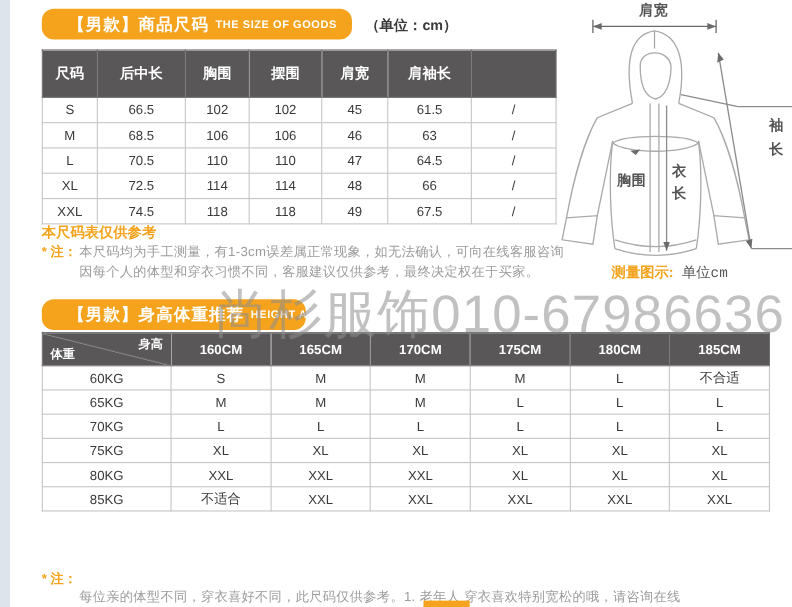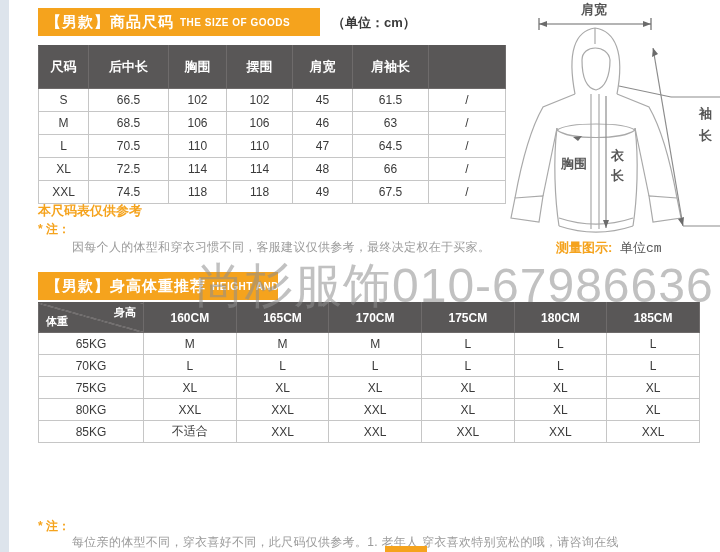--- a/index.html
+++ b/index.html
@@ -10,21 +10,21 @@
     --note:#9b9b9b;
     --line:#a9a9a9;
   }
   *{margin:0;padding:0;box-sizing:border-box;}
   html,body{background:#fff;}
   body{font-family:"Liberation Sans","DejaVu Sans",sans-serif;}
   .page{position:relative;width:720px;height:552px;background:#fff;overflow:hidden;}
   .left-strip{position:absolute;left:0;top:0;width:9px;height:552px;background:#dde4ec;}
 
   .banner{position:absolute;height:28px;background:var(--orange);color:#fff;
-    display:flex;align-items:center;padding:0 8px;white-space:nowrap;}
+    display:flex;align-items:center;padding:0 24px;white-space:nowrap;border-radius:11px;}
   .banner .cn{font-size:15px;font-weight:bold;letter-spacing:1px;}
   .banner .en{font-size:10px;font-weight:bold;margin-left:6px;letter-spacing:.5px;}
   #banner1{left:38px;top:8px;width:282px;}
   #banner2{left:38px;top:272px;width:240px;}
 
   .unit-note{position:absolute;left:332px;top:14px;font-size:13px;font-weight:bold;color:#3a3a3a;}
 
   table{border-collapse:collapse;table-layout:fixed;background:#fff;}
   td,th{border:1px solid var(--border);text-align:center;font-size:12px;color:var(--text);
     overflow:hidden;white-space:nowrap;}
@@ -37,21 +37,21 @@
   #size-table th:nth-child(2),#size-table td:nth-child(2){width:80px;}
   #size-table th:nth-child(3),#size-table td:nth-child(3){width:58px;}
   #size-table th:nth-child(4),#size-table td:nth-child(4){width:66px;}
   #size-table th:nth-child(5),#size-table td:nth-child(5){width:60px;}
   #size-table th:nth-child(6),#size-table td:nth-child(6){width:76px;margin-left:44px;}
   #size-table th:nth-child(7),#size-table td:nth-child(7){width:77px;}
 
   #hw-table{position:absolute;left:38px;top:302px;width:662px;}
   #hw-table thead th{height:30px;font-size:12px;}
   #hw-table tbody td{height:22px;}
-  #hw-table th:first-child,#hw-table td:first-child{width:105px;text-align:center;}
+  #hw-table th:first-child,#hw-table td:first-child{width:117px;text-align:center;}
 
   .corner{position:relative;
     background-image:linear-gradient(to top right,transparent 49.4%,#8d8a8a 49.4%,#8d8a8a 50.8%,transparent 50.8%);
     background-color:var(--dark);}
   .corner .c-top{position:absolute;top:2px;right:7px;font-size:11px;font-weight:bold;color:#fff;}
   .corner .c-bottom{position:absolute;bottom:3px;left:7px;font-size:11px;font-weight:bold;color:#fff;}
 
   .ref-note{position:absolute;left:38px;top:202px;font-size:13px;font-weight:bold;color:var(--orange);}
   .note-label{position:absolute;font-size:12px;font-weight:bold;color:var(--orange);}
   .note-text{position:absolute;font-size:12px;color:var(--note);letter-spacing:.3px;}
@@ -141,20 +141,21 @@
           <td>118</td>
           <td>49</td>
           <td>67.5</td>
           <td>/</td>
         </tr>
       </tbody>
   </table>
 
   <div class="ref-note">本尺码表仅供参考</div>
   <div class="note-label" id="note1-label">* 注：</div>
+  <div class="note-text" id="note1-l1">本尺码均为手工测量，有1-3cm误差属正常现象，如无法确认，可向在线客服咨询</div>
   <div class="note-text" id="note1-l2">因每个人的体型和穿衣习惯不同，客服建议仅供参考，最终决定权在于买家。</div>
 
   <div class="diagram">
     <svg width="217" height="240" viewBox="0 0 217 240">
       <g stroke="#a9a9a9" stroke-width="1.2" fill="none">
 
         <line x1="36" y1="24" x2="148" y2="24" stroke="#6b6b6b"></line>
         <line x1="36" y1="18" x2="36" y2="30" stroke="#6b6b6b"></line>
         <line x1="148" y1="18" x2="148" y2="30" stroke="#6b6b6b"></line>
         <path d="M36,24 l8,-3 l0,6 z" fill="#6b6b6b" stroke="none"></path>
@@ -226,20 +227,29 @@
       <th>160CM</th>
           <th>165CM</th>
           <th>170CM</th>
           <th>175CM</th>
           <th>180CM</th>
           <th>185CM</th>
         </tr>
     </thead>
     <tbody>
         <tr>
+          <td>60KG</td>
+          <td>S</td>
+          <td>M</td>
+          <td>M</td>
+          <td>M</td>
+          <td>L</td>
+          <td>不合适</td>
+        </tr>
+        <tr>
           <td>65KG</td>
           <td>M</td>
           <td>M</td>
           <td>M</td>
           <td>L</td>
           <td>L</td>
           <td>L</td>
         </tr>
         <tr>
           <td>70KG</td>

